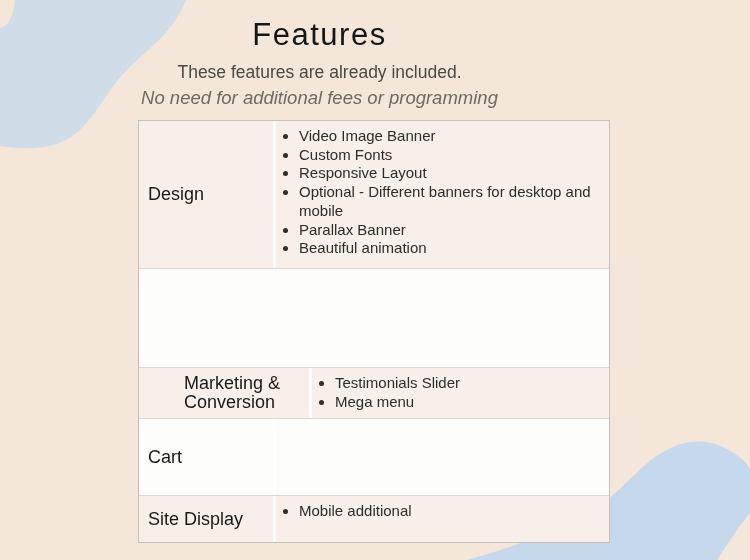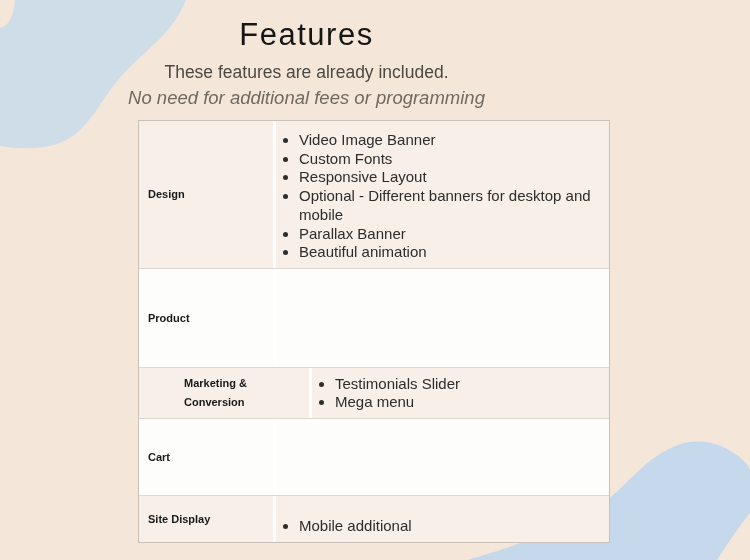--- a/index.html
+++ b/index.html
@@ -2,21 +2,21 @@
 <html><head>
 <meta charset="utf-8">
 <style>
   html,body{margin:0;padding:0;}
   body{
     width:750px;height:560px;position:relative;overflow:hidden;
     background:var(--c-background,#f4e7d9);
     font-family:"Liberation Sans","DejaVu Sans",sans-serif;
   }
   .bg-shapes{position:absolute;left:0;top:0;width:750px;height:560px;display:block;}
-  .header{position:absolute;left:4px;top:0;width:605px;text-align:center;}
+  .header{position:absolute;left:17px;top:0;width:605px;text-align:center;}
   .page-title{
     margin:0;padding-top:15px;font-size:31px;line-height:40px;
     font-weight:400;letter-spacing:1.5px;color:var(--c-title,#161616);
   }
   .sub-bold{
     margin:5px 0 0;font-size:17.5px;line-height:24px;font-weight:400;
     color:var(--c-subtitle-bold,#4c4842);
   }
   .sub-italic{
     margin:1px 12px 0;font-size:18.5px;line-height:26px;font-style:italic;
@@ -33,24 +33,24 @@
   .t-row + .t-row{border-top:1px solid var(--c-row-divider,#ddd7d0);}
   .t-row:nth-child(1){min-height:147px;}
   .t-row:nth-child(2){min-height:98px;}
   .t-row:nth-child(3){min-height:50px;padding-left:36px;}
   .t-row:nth-child(4){min-height:76px;}
   .t-row:nth-child(5){min-height:46px;}
   .t-cat{
     width:125px;padding:6px 0 6px 9px;
     border-right:3px solid rgba(255,255,255,0.88);
     display:flex;align-items:center;
-    font-weight:700;font-size:11px;line-height:19px;
+    font-weight:400;font-size:18px;line-height:19px;
     color:var(--c-label,#191919);
   }
-  .t-items{flex:1;display:flex;align-items:flex-end;padding:6px 4px 6px 6px;border-radius:18px;}
+  .t-items{flex:1;display:flex;align-items:flex-start;padding:6px 4px 6px 6px;border-radius:18px;}
   .t-items ul{
     margin:0;padding-left:17px;
     font-size:15px;line-height:18.7px;color:var(--c-text,#2e2d2b);
   }
 </style>
 </head>
 <body style="--c-background: #f4e7d9; --c-blob-top-left: #cedde8; --c-blob-bottom-right: #c5d8ec; --c-row-cream: #f7efe8; --c-row-white: #fdfdfc; --c-table-border: #c8c0b9; --c-row-divider: #ddd7d0; --c-title: #161616; --c-subtitle-bold: #4c4842; --c-subtitle-italic: #6e6a62; --c-label: #191919; --c-text: #2e2d2b;">
 
 <svg class="bg-shapes" viewBox="0 0 750 560" aria-hidden="true">
   <path class="fill-blob-tl" d="M 0,0 L 186,0 C 172,34 150,46 126,71 C 105,93 100,110 80,130 C 60,149 32,151 0,146 Z" fill="#cedde8"></path>
@@ -72,21 +72,20 @@
           <li>Video Image Banner</li>
           <li>Custom Fonts</li>
           <li>Responsive Layout</li>
           <li>Optional - Different banners for desktop and mobile</li>
           <li>Parallax Banner</li>
           <li>Beautiful animation</li>
         </ul>
       </div>
     </div>
     <div class="t-row">
-      <div class="t-cat">Product</div>
     </div>
     <div class="t-row">
       <div class="t-cat">Marketing &amp; Conversion</div>
       <div class="t-items">
         <ul>
           <li>Testimonials Slider</li>
           <li>Mega menu</li>
         </ul>
       </div>
     </div>

